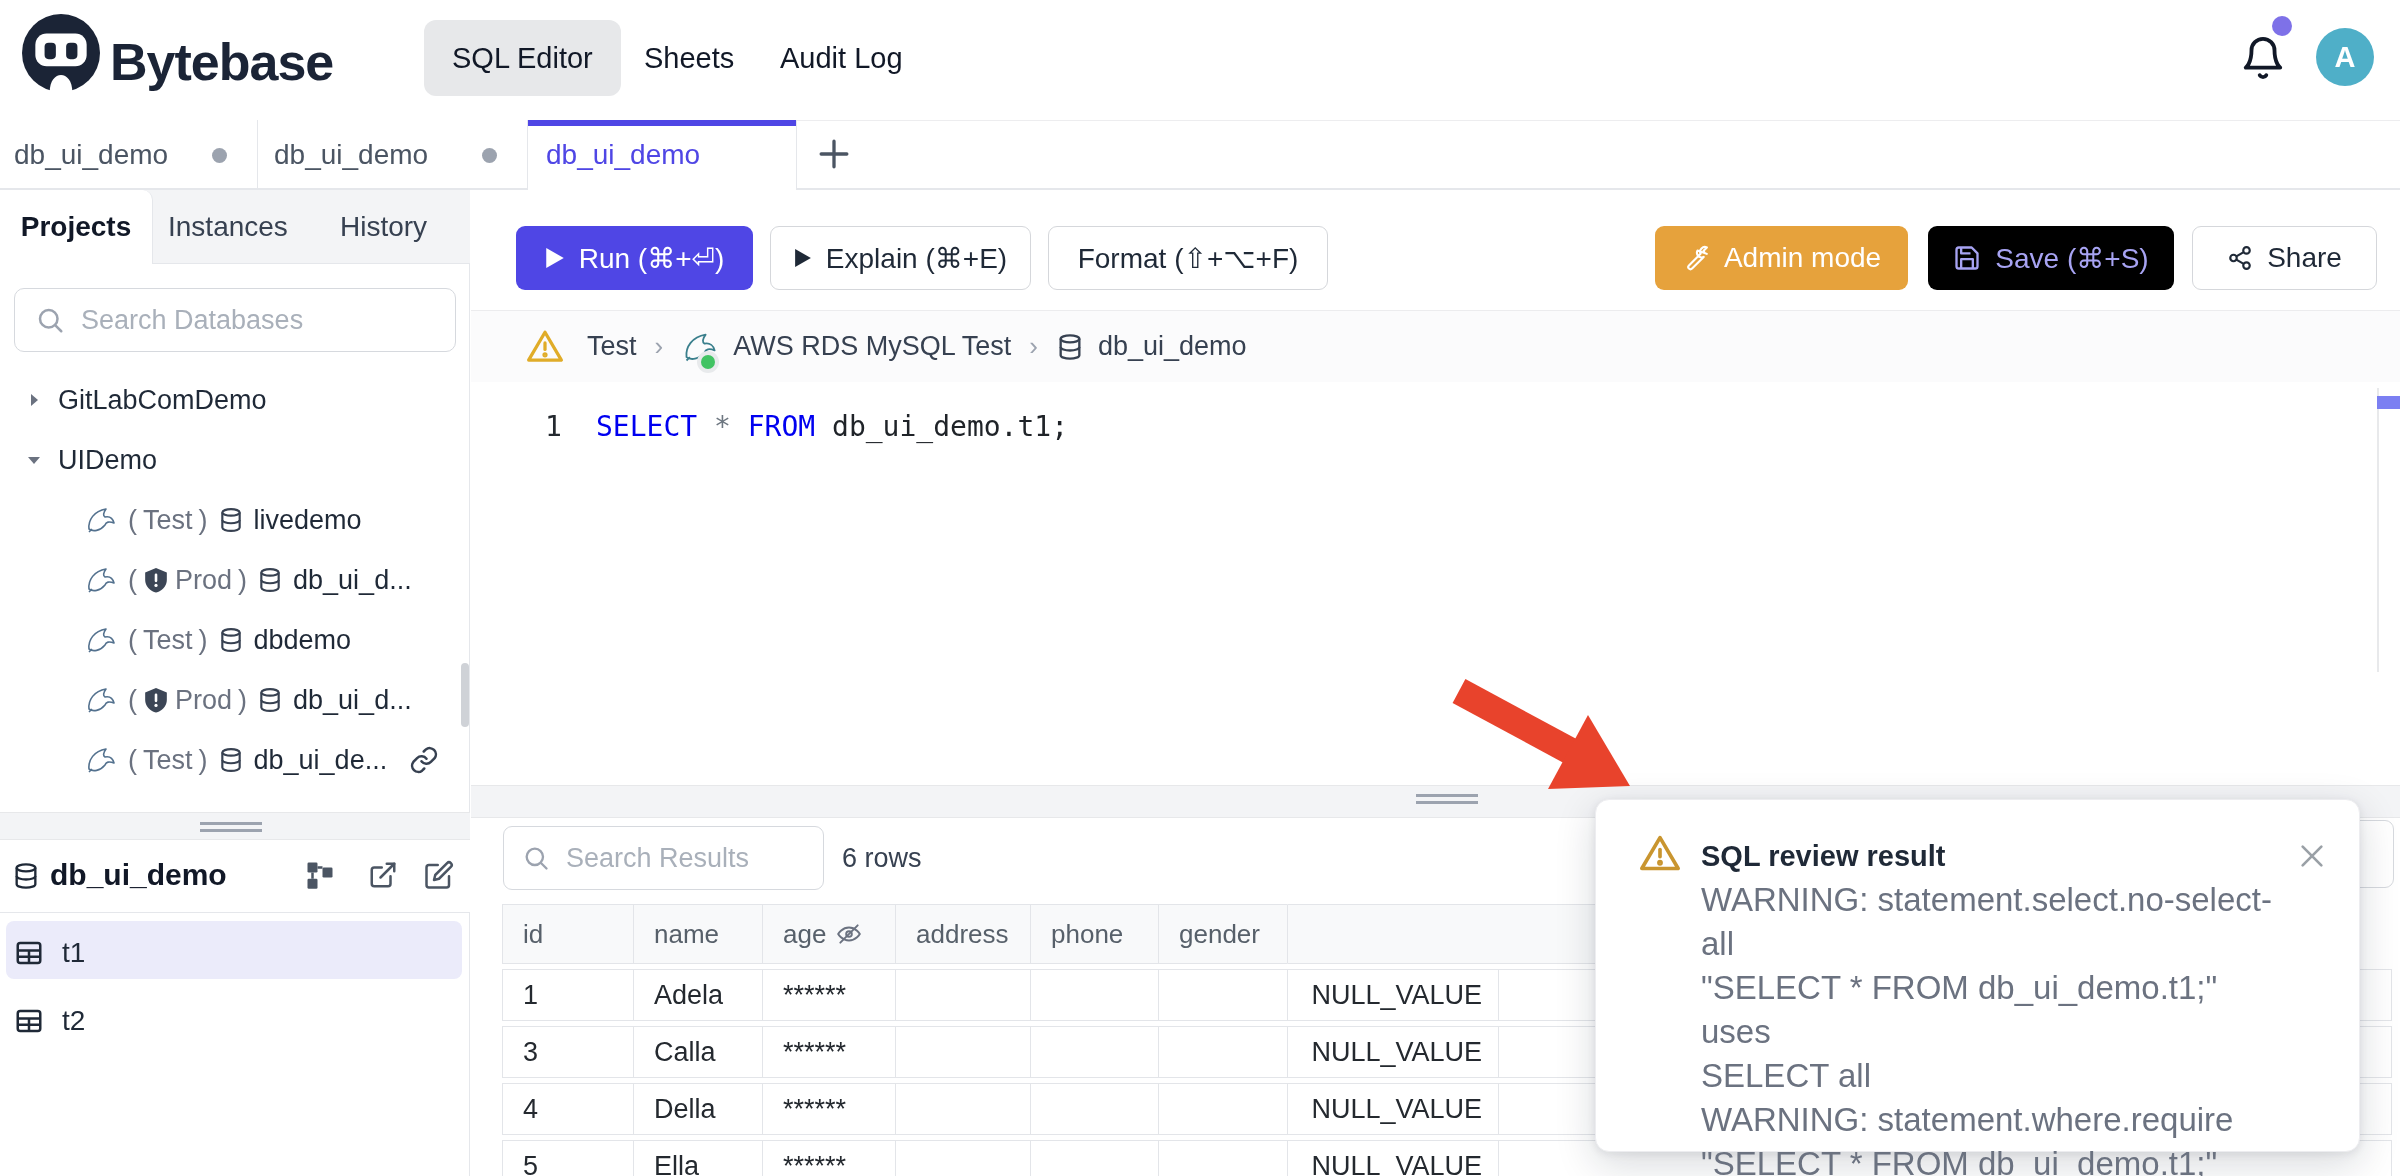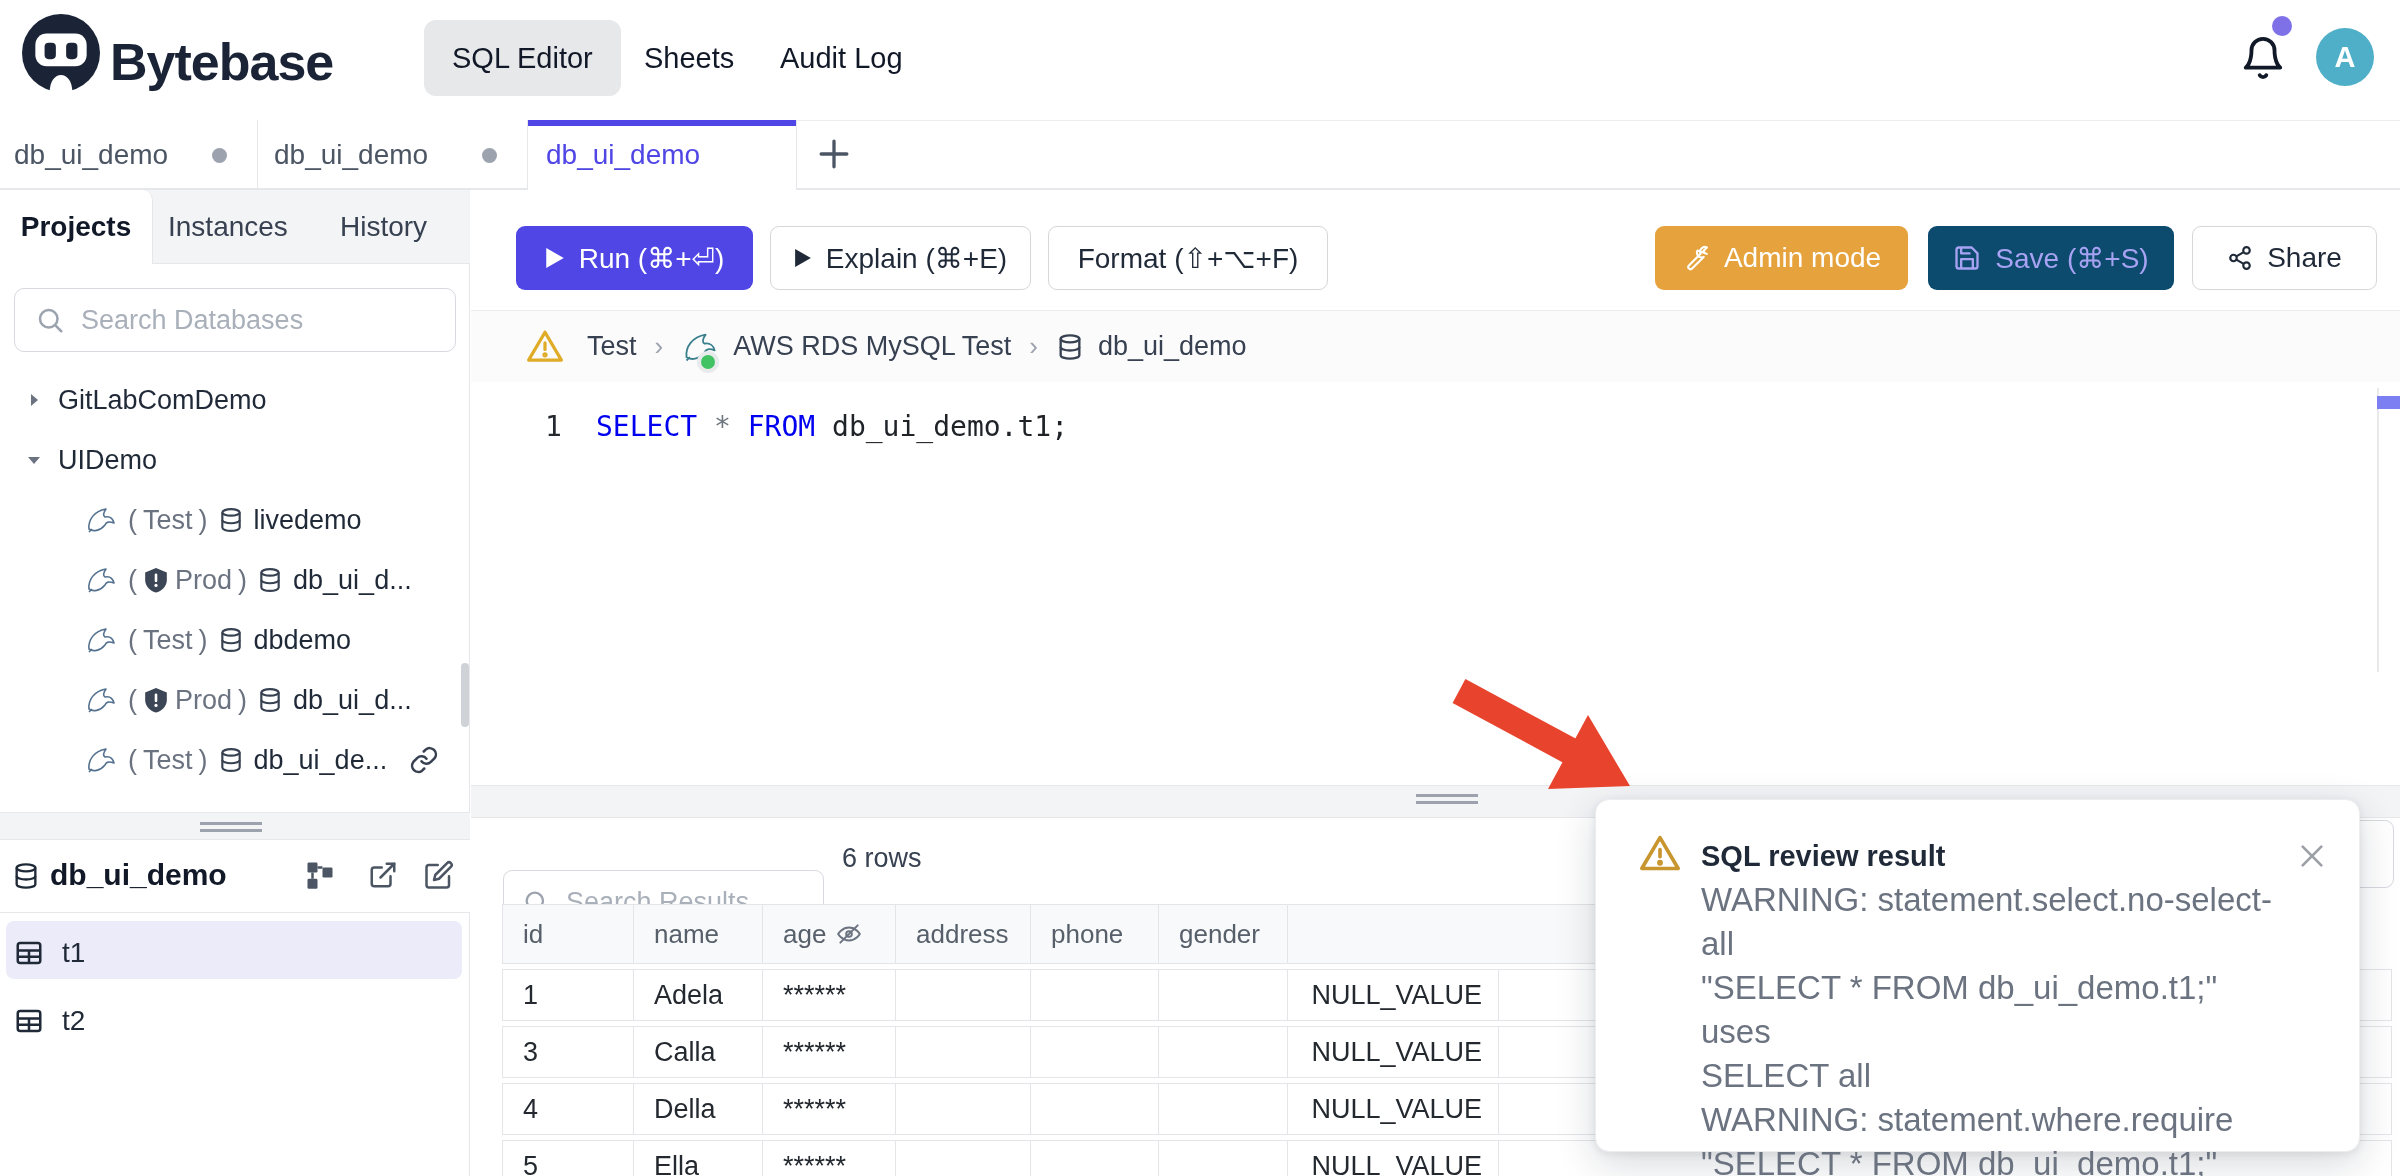--- a/index.html
+++ b/index.html
@@ -78,21 +78,21 @@
 
   
   #main { position:absolute; left:471px; top:190px; width:1929px; height:986px; background:#fff; }
   .btn { position:absolute; top:36px; height:64px; border-radius:9px; display:flex; align-items:center;
     justify-content:center; gap:14px; font-size:28px; font-weight:500; color:#1f2937; background:#fff; }
   .btn.outline { border:1px solid #d5d7db; }
   #btn-run { left:45px; width:237px; background:#4f46e5; color:#fff; border:none; }
   #btn-explain { left:299px; width:261px; }
   #btn-format { left:577px; width:280px; }
   #btn-admin { left:1184px; width:253px; background:#e6a23c; color:#fff; }
-  #btn-save { left:1457px; width:246px; background:#0c4a6e; color:#a7a3f2; }
+  #btn-save { left:1457px; width:246px; background:#000000; color:#a7a3f2; }
   #btn-share { left:1721px; width:185px; }
 
   #crumb { position:absolute; left:0; top:120px; width:1929px; height:72px; background:#fbfbfc;
     border-top:1px solid #ececee; display:flex; align-items:center; font-size:27px; color:#374151; }
   .crumb-sep { color:#9ca3af; font-size:26px; margin:0 18px; }
 
   #editor { position:absolute; left:0; top:192px; width:1929px; height:593px; background:#fff;
     font-family:"DejaVu Sans Mono", monospace; font-size:28px; }
   #editor-line { position:absolute; left:74px; top:28px; color:#24292f; }
   #code { position:absolute; left:125px; top:28px; white-space:pre; color:#1f2328; }
@@ -103,21 +103,21 @@
   #banner { position:absolute; left:53px; top:513px; width:1848px; height:74px; background:#fff;
     border:1px solid #e4e6ea; border-radius:10px; display:flex; align-items:center; }
   #banner-text { font-size:27px; color:#b7bdc6; margin-left:16px; }
   #banner-close { position:absolute; right:52px; top:20px; width:32px; height:32px; color:#4f46e5; }
 
   #splitter { position:absolute; left:0; top:595px; width:1929px; height:33px; background:#f3f4f6;
     border-top:1px solid #e7e8ea; border-bottom:1px solid #e7e8ea; }
 
   #results { position:absolute; left:0; top:628px; width:1929px; height:358px; background:#fff; }
   #res-search { position:absolute; left:32px; top:8px; width:321px; height:64px;
-    border:1px solid #d6d9de; border-radius:9px; display:flex; align-items:center; padding-left:18px;margin-top:44px; }
+    border:1px solid #d6d9de; border-radius:9px; display:flex; align-items:center; padding-left:18px; }
   #row-count { position:absolute; left:371px; top:25px; font-size:27px; color:#374151; }
   #res-menu-btn { position:absolute; left:1831px; top:2px; width:92px; height:68px;
     border:1px solid #d6d9de; border-radius:9px; background:#fff; display:flex; align-items:center;
     justify-content:center; font-size:32px; color:#4b5563; }
 
   #rtable { position:absolute; left:31px; top:86px; width:1890px; }
   .hrow { display:flex; }
   .hcell { height:60px; background:#f8f9fa; border:1px solid #e3e5e9; border-right:none;
     display:flex; align-items:center; padding-left:20px; font-size:26px; color:#57606a; gap:10px; }
   .hcell:last-child { border-right:1px solid #e3e5e9; border-radius:0 8px 0 0; }

